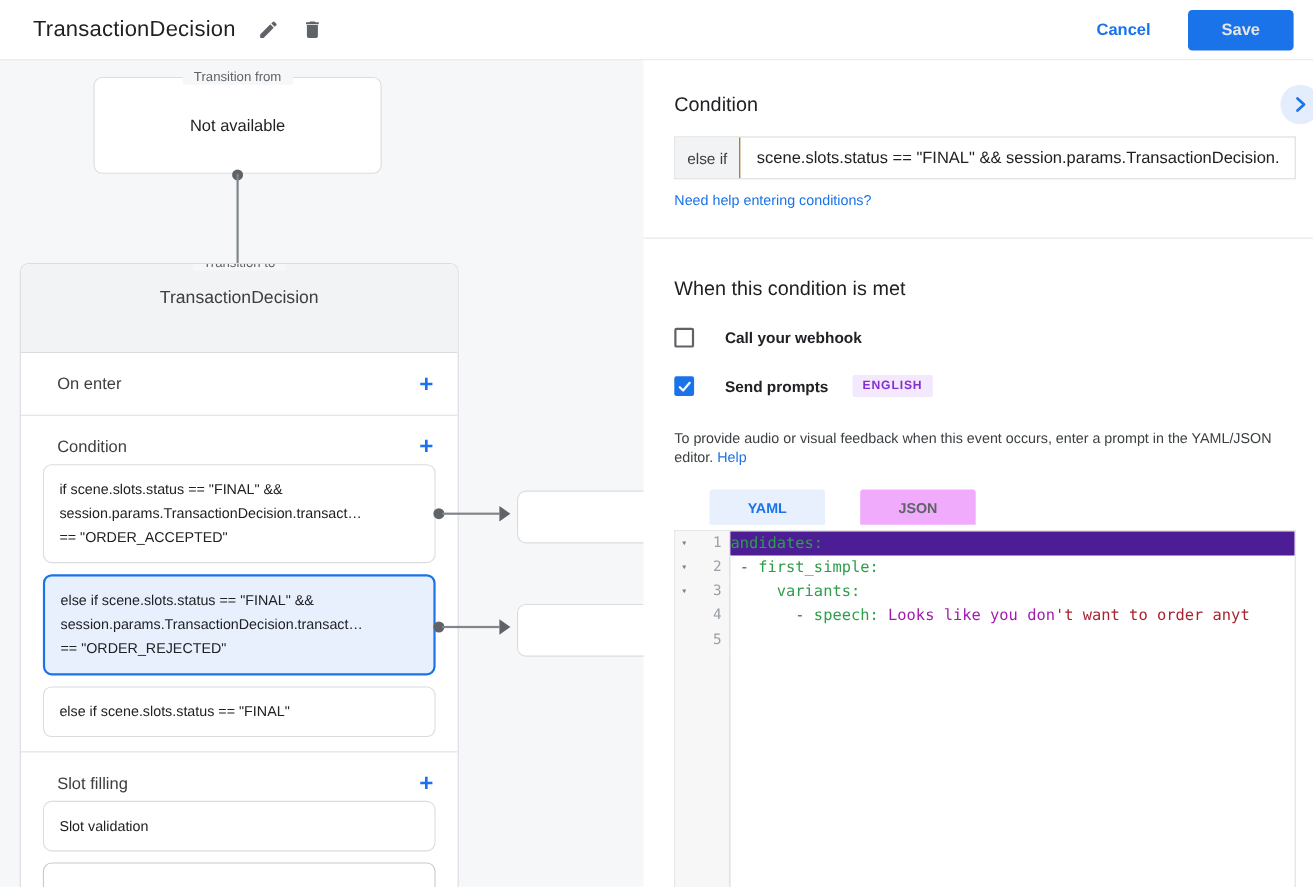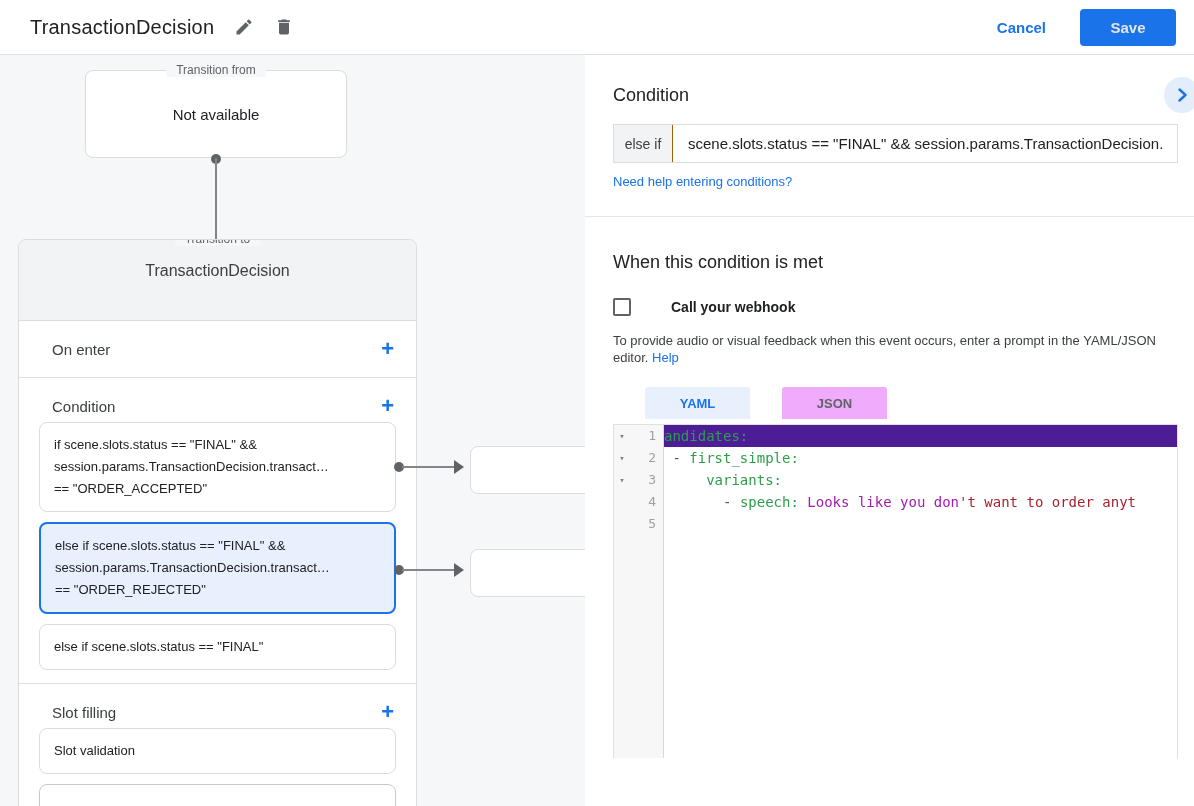--- a/index.html
+++ b/index.html
@@ -69,24 +69,24 @@
   .cond-prefix { width:59px; background:#f1f3f4; border-right:1px solid #a16207; display:flex;
     align-items:center; justify-content:center; font-size:14px; color:#3c4043; }
   .cond-value { flex:1; display:flex; align-items:center; padding-left:15px; font-size:15px;
     color:#202124; white-space:nowrap; overflow:hidden; }
   .help-link { display:inline-block; margin-top:11px; font-size:13px; color:#1a73e8; text-decoration:none; cursor:pointer; }
 
   .panel-sec2 { padding:35px 0 0 28px; }
   .check-row { display:flex; align-items:center; margin-top:25px; }
   .checkbox { width:18px; height:18px; border:2px solid #5f6368; border-radius:2px; background:#fff; cursor:pointer; }
   .checkbox.checked { background:#1a73e8; border-color:#1a73e8; display:flex; align-items:center; justify-content:center; }
-  .check-label { font-size:14px; font-weight:bold; color:#202124; margin-left:40px; }
+  .check-label { font-size:14px; font-weight:bold; color:#202124; margin-left:28px; }
   .lang-badge { margin-left:22px; background:#f3e8fd; color:#8430ce; font-size:11px; font-weight:bold;
     letter-spacing:.8px; padding:4px 9px; border-radius:2px; }
-  .helper { margin-top:16px; width:562px; font-size:13px; color:#3c4043; line-height:17px; }
+  .helper { margin-top:29px; width:562px; font-size:13px; color:#3c4043; line-height:17px; }
   .helper a { color:#1a73e8; text-decoration:none; cursor:pointer; }
 
   .tabs { display:flex; margin-top:21px; }
   .tab { width:105px; height:32px; display:flex; align-items:center; justify-content:center;
     font-size:13px; font-weight:bold; cursor:pointer; border-radius:3px 3px 0 0;margin-left:32px; }
   .tab.active { background:#e8f0fe; color:#1a73e8; }
   .tab.inactive { background:#f0abfc; color:#5f6368; }
 
   
   .editor { margin-top:5px; width:565px; height:334px; border:1px solid #e0e0e0; border-bottom:none;
@@ -198,20 +198,29 @@
   </div>
 
   <div class="panel-sec2">
     <div class="panel-h">When this condition is met</div>
 
     <div class="check-row">
       <div class="checkbox"></div>
       <span class="check-label">Call your webhook</span>
     </div>
 
+    <div class="check-row">
+      <div class="checkbox checked">
+        <svg width="13" height="13" viewBox="0 0 13 13" fill="none">
+          <polyline points="2,7 5,10 11,3" stroke="#ffffff" stroke-width="2" stroke-linecap="round" stroke-linejoin="round"></polyline>
+        </svg>
+      </div>
+      <span class="check-label">Send prompts</span>
+      <span class="lang-badge">ENGLISH</span>
+    </div>
 
     <div class="helper">
       <span>To provide audio or visual feedback when this event occurs, enter a prompt in the YAML/JSON editor.</span>
       <a>Help</a>
     </div>
 
     <div class="tabs">
       <div class="tab active">YAML</div>
       <div class="tab inactive">JSON</div>
     </div>

